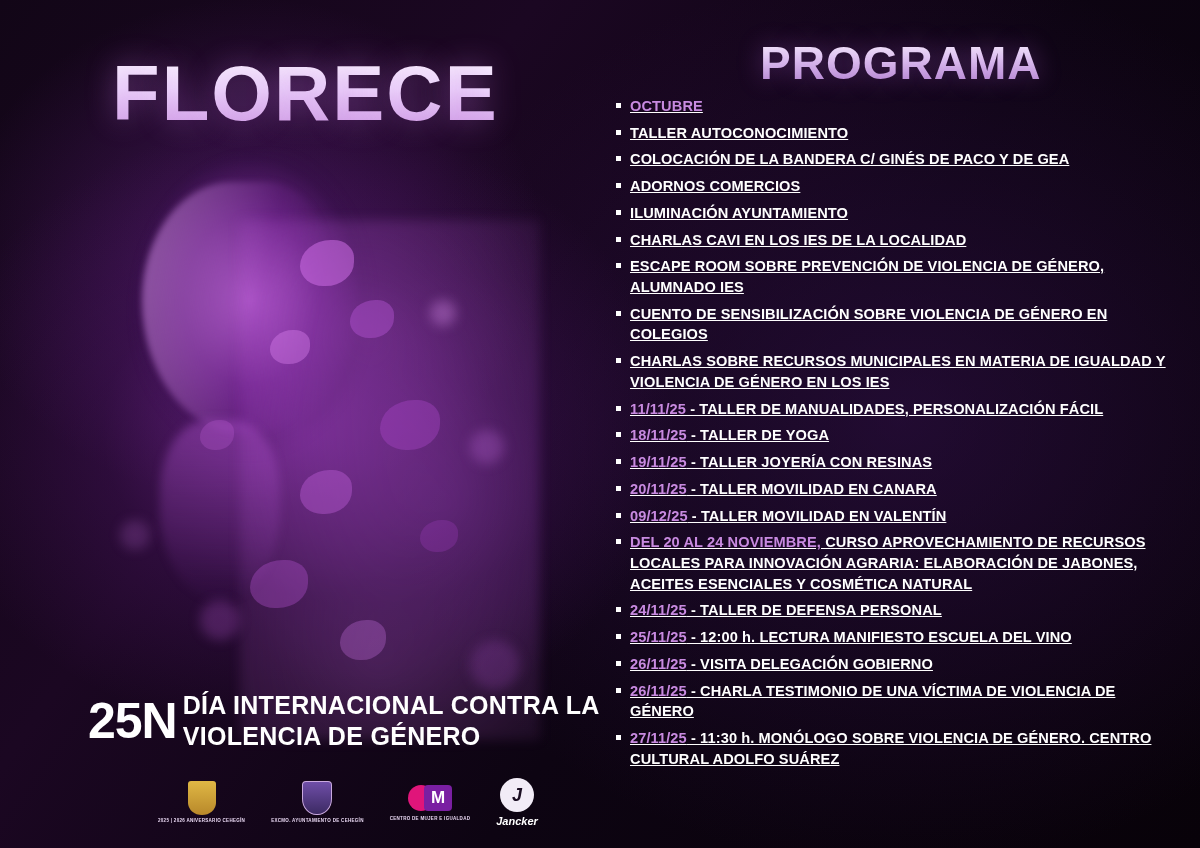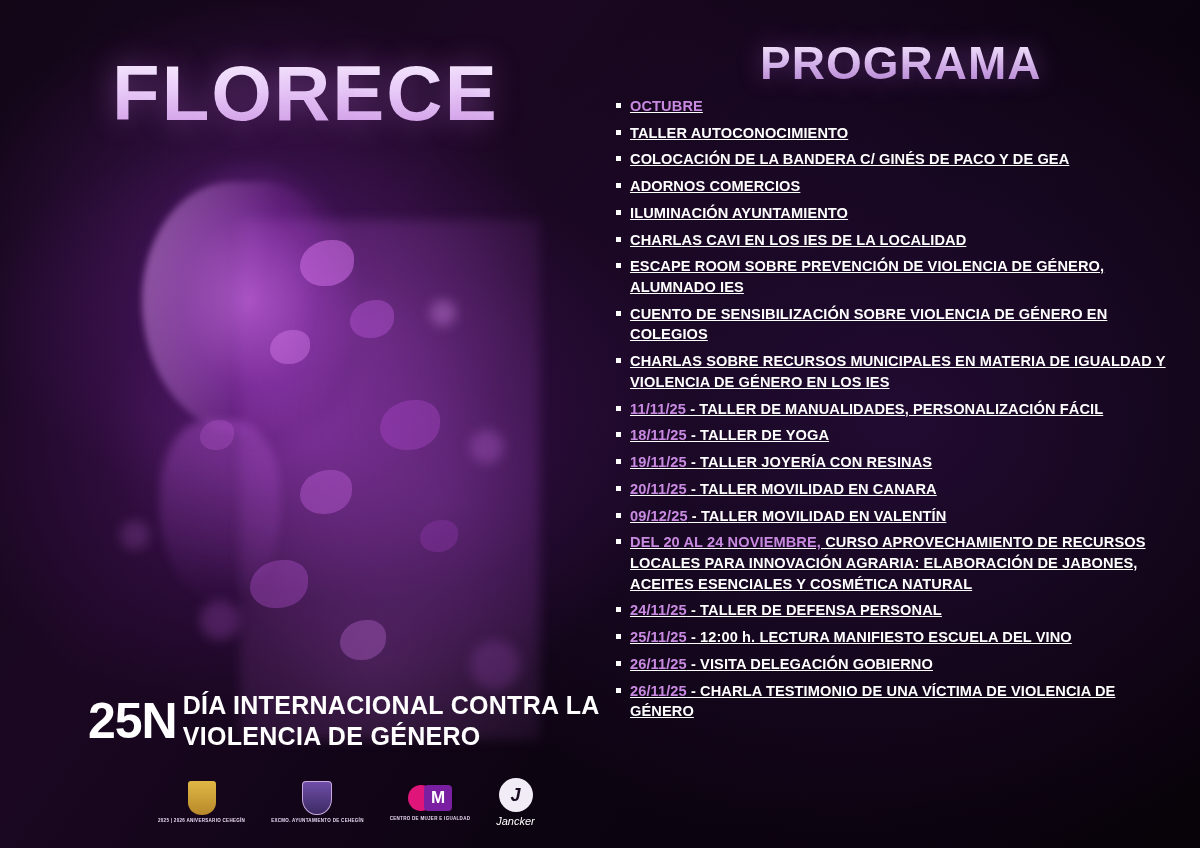--- a/index.html
+++ b/index.html
@@ -83,21 +83,21 @@
   }
   .logo{ display:flex; flex-direction:column; align-items:center; gap:3px; }
   .logo-mark{ display:flex; align-items:center; justify-content:center; }
   .logo-cap{ font-size:4.5px; color:#e9d8f3; text-align:center; letter-spacing:0.3px; line-height:1.35; font-weight:bold; }
   .crest{ width:28px; height:34px; background:linear-gradient(180deg,#e0b845,#b8882a); border-radius:3px 3px 50% 50%/3px 3px 36% 36%; }
   .shield{ width:30px; height:34px; background:linear-gradient(180deg,#6f4ea8,#3c2a63); border:1px solid #caa9e0; border-radius:4px 4px 48% 48%; }
   .cm{ width:44px; height:30px; position:relative; }
   .cm .c{ position:absolute; left:0; top:2px; width:26px; height:26px; border-radius:50%; background:#e0157a; }
   .cm .m{ position:absolute; left:16px; top:2px; width:28px; height:26px; border-radius:4px; background:#7a1fa2; display:flex; align-items:center; justify-content:center; color:#fff; font-size:17px; font-weight:bold; }
   .jancker{ width:34px; height:34px; border-radius:50%; background:#f2ecf7; color:#1a0d22; display:flex; align-items:center; justify-content:center; font-size:18px; font-style:italic; font-weight:bold; }
-  .jancker-word{ font-size:11px; font-style:italic; font-weight:normal; color:#ffffff; }
+  .jancker-word{ font-size:11px; font-style:italic; font-weight:bold; color:#ffffff; }
 
   
   .program-title{
     position:absolute; left:760px; top:36px;
     font-size:46px; font-weight:bold; letter-spacing:1px;
     background:linear-gradient(180deg,#ffffff 0%,#e6d2f5 40%,#a874c8 100%);
     -webkit-background-clip:text; background-clip:text; color:transparent;
     text-shadow:0 0 24px rgba(180,100,220,0.4);
   }
   .program-list{
@@ -257,15 +257,19 @@
         <span class="txt"><span class="date">25/11/25</span> - 12:00 h. LECTURA MANIFIESTO ESCUELA DEL VINO</span>
       </div>
       <div class="item">
         <span class="bullet"></span>
         <span class="txt"><span class="date">26/11/25</span> - VISITA DELEGACIÓN GOBIERNO</span>
       </div>
       <div class="item">
         <span class="bullet"></span>
         <span class="txt"><span class="date">26/11/25</span> - CHARLA TESTIMONIO DE UNA VÍCTIMA DE VIOLENCIA DE GÉNERO</span>
       </div>
+      <div class="item">
+        <span class="bullet"></span>
+        <span class="txt"><span class="date">27/11/25</span> - 11:30 h. MONÓLOGO SOBRE VIOLENCIA DE GÉNERO. CENTRO CULTURAL ADOLFO SUÁREZ</span>
+      </div>
     </div>
 
 </div>
 
 </body></html>

